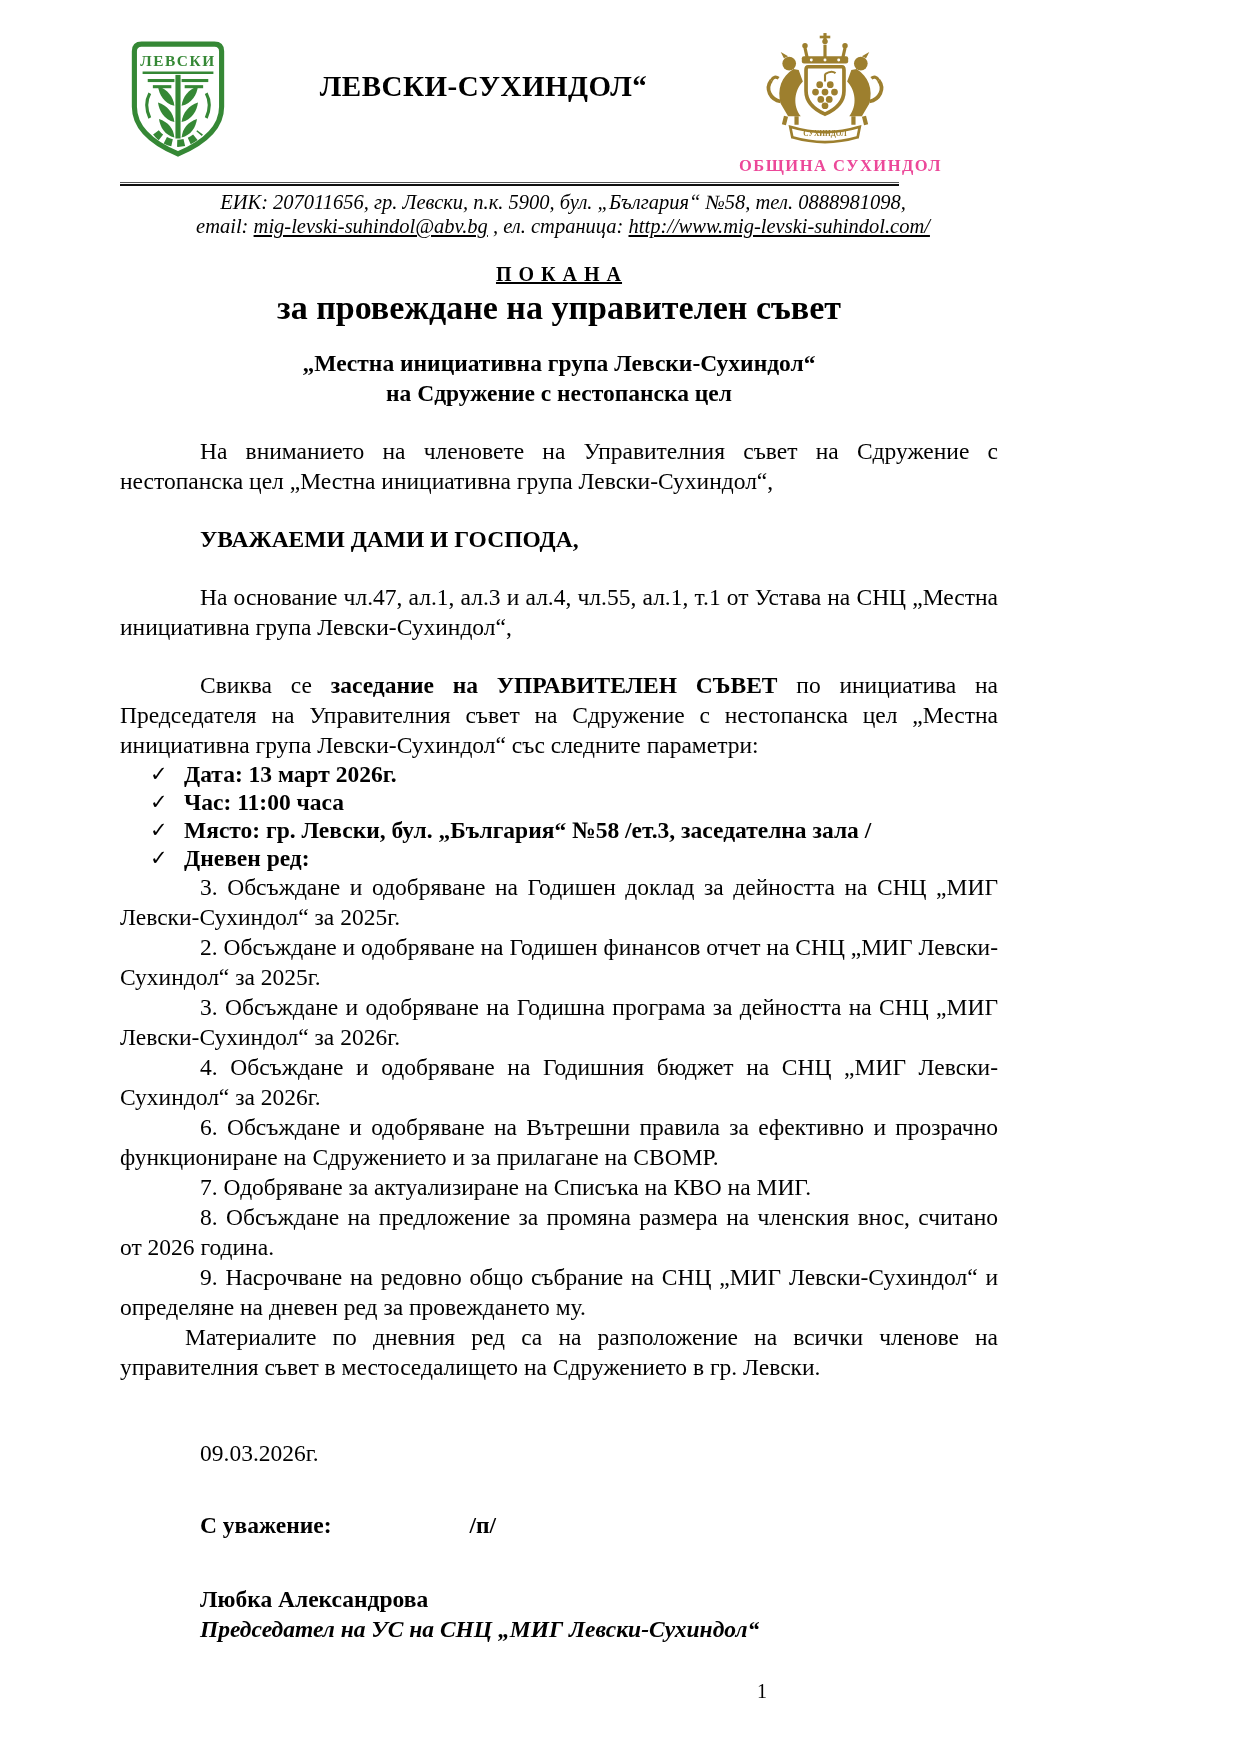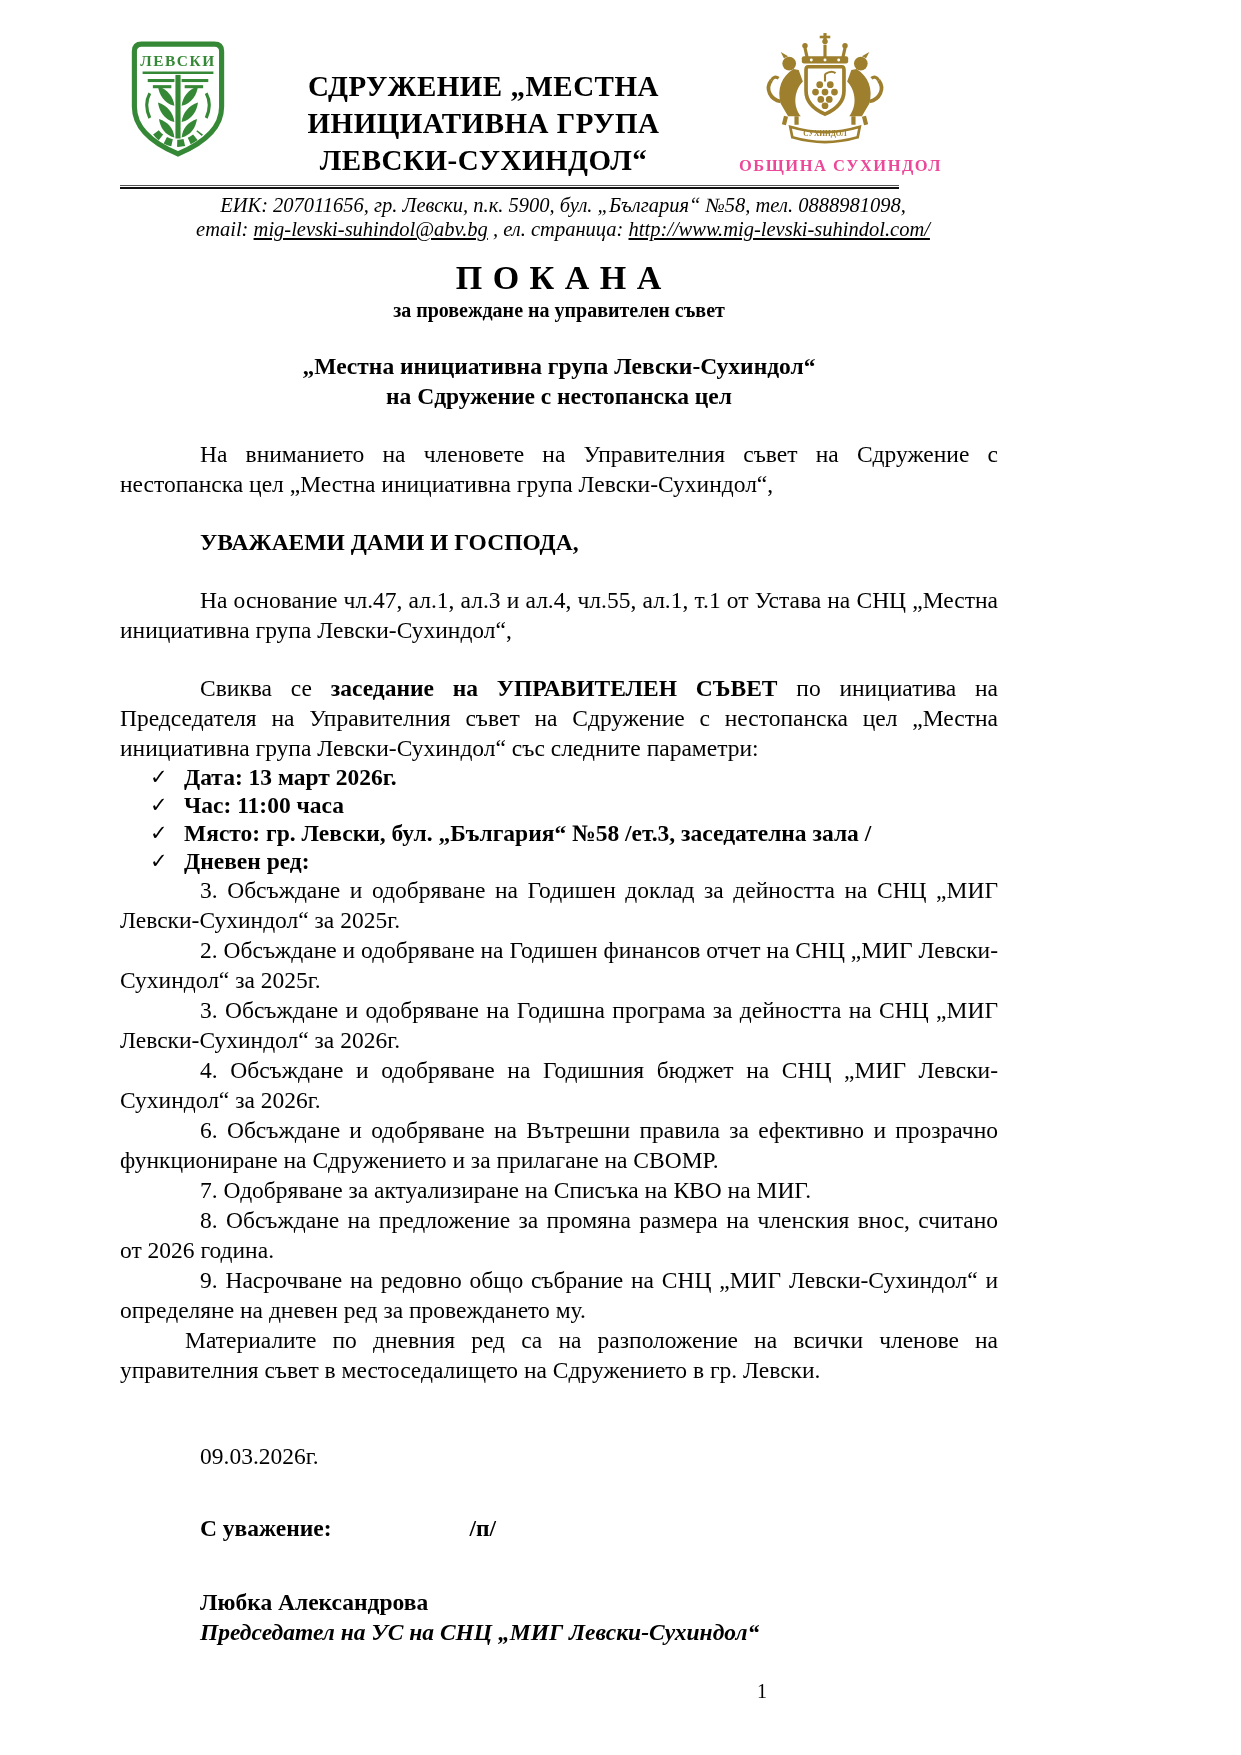--- a/index.html
+++ b/index.html
@@ -37,24 +37,24 @@
   .contact{
     width:890px; margin-left:118px; margin-top:4px;
     text-align:center; font-style:italic;
     font-size:20.5px; line-height:24px;
   }
   .link{ color:#000000; text-decoration:underline; cursor:pointer; }
   
   .doc-body{ width:878px; margin-left:120px; font-size:23.5px; line-height:30px; }
   .title-line1{
     margin-top:20px; text-align:center;
-    font-size:34px; font-weight:bold; line-height:33px; letter-spacing:1px;
+    font-size:20px; font-weight:bold; line-height:33px; letter-spacing:1px;text-decoration:underline;
   }
   .title-line2{
-    text-align:center; font-size:20px; font-weight:bold; line-height:33px;
+    text-align:center; font-size:34px; font-weight:bold; line-height:33px;
   }
   .center-bold{ text-align:center; font-weight:bold; line-height:30px; }
   .gap-s{ height:24px; } .gap-m{ height:28px; }
   .para{ text-align:justify; }
   .indent{ text-indent:80px; }
   .indent-sm{ text-indent:65px; }
   .salutation{ font-weight:bold; text-indent:80px; }
   
   .checklist{ list-style:none; }
   .check-item{ display:flex; line-height:28px; }
@@ -92,21 +92,20 @@
         <path d="M52 80 C62 78 67 69 68 61 C59 64 53 71 52 80 Z" fill="#358835"></path>
         <path d="M45 95 C36 93 31 85 30 77 C39 80 44 86 45 95 Z" fill="#358835"></path>
         <path d="M52 95 C61 93 66 85 67 77 C58 80 53 86 52 95 Z" fill="#358835"></path>
         <path d="M21 52 Q15 63 21 76" fill="none" stroke="#358835" stroke-width="3"></path>
         <path d="M76 52 Q82 63 76 76" fill="none" stroke="#358835" stroke-width="3"></path>
         <path d="M27 90 A27 27 0 0 0 70 90" fill="none" stroke="#358835" stroke-width="7" stroke-dasharray="7 5"></path>
       </svg>
     </div>
 
     <div class="org-title">
-      <div>СДРУЖЕНИЕ „МЕСТНА ИНИЦИАТИВНА ГРУПА</div>
       <div>ЛЕВСКИ-СУХИНДОЛ“</div>
     </div>
 
     <div class="logo-right">
       <svg width="160" height="118" viewBox="0 0 150 112">
         <g fill="#9d7f2e" stroke="#9d7f2e">
           <rect x="73.5" y="1" width="3" height="9" stroke="none"></rect>
           <rect x="70" y="3.5" width="10" height="2.5" stroke="none"></rect>
           <circle cx="56" cy="13" r="2.6" stroke="none"></circle>
           <circle cx="75" cy="9" r="2.6" stroke="none"></circle>

